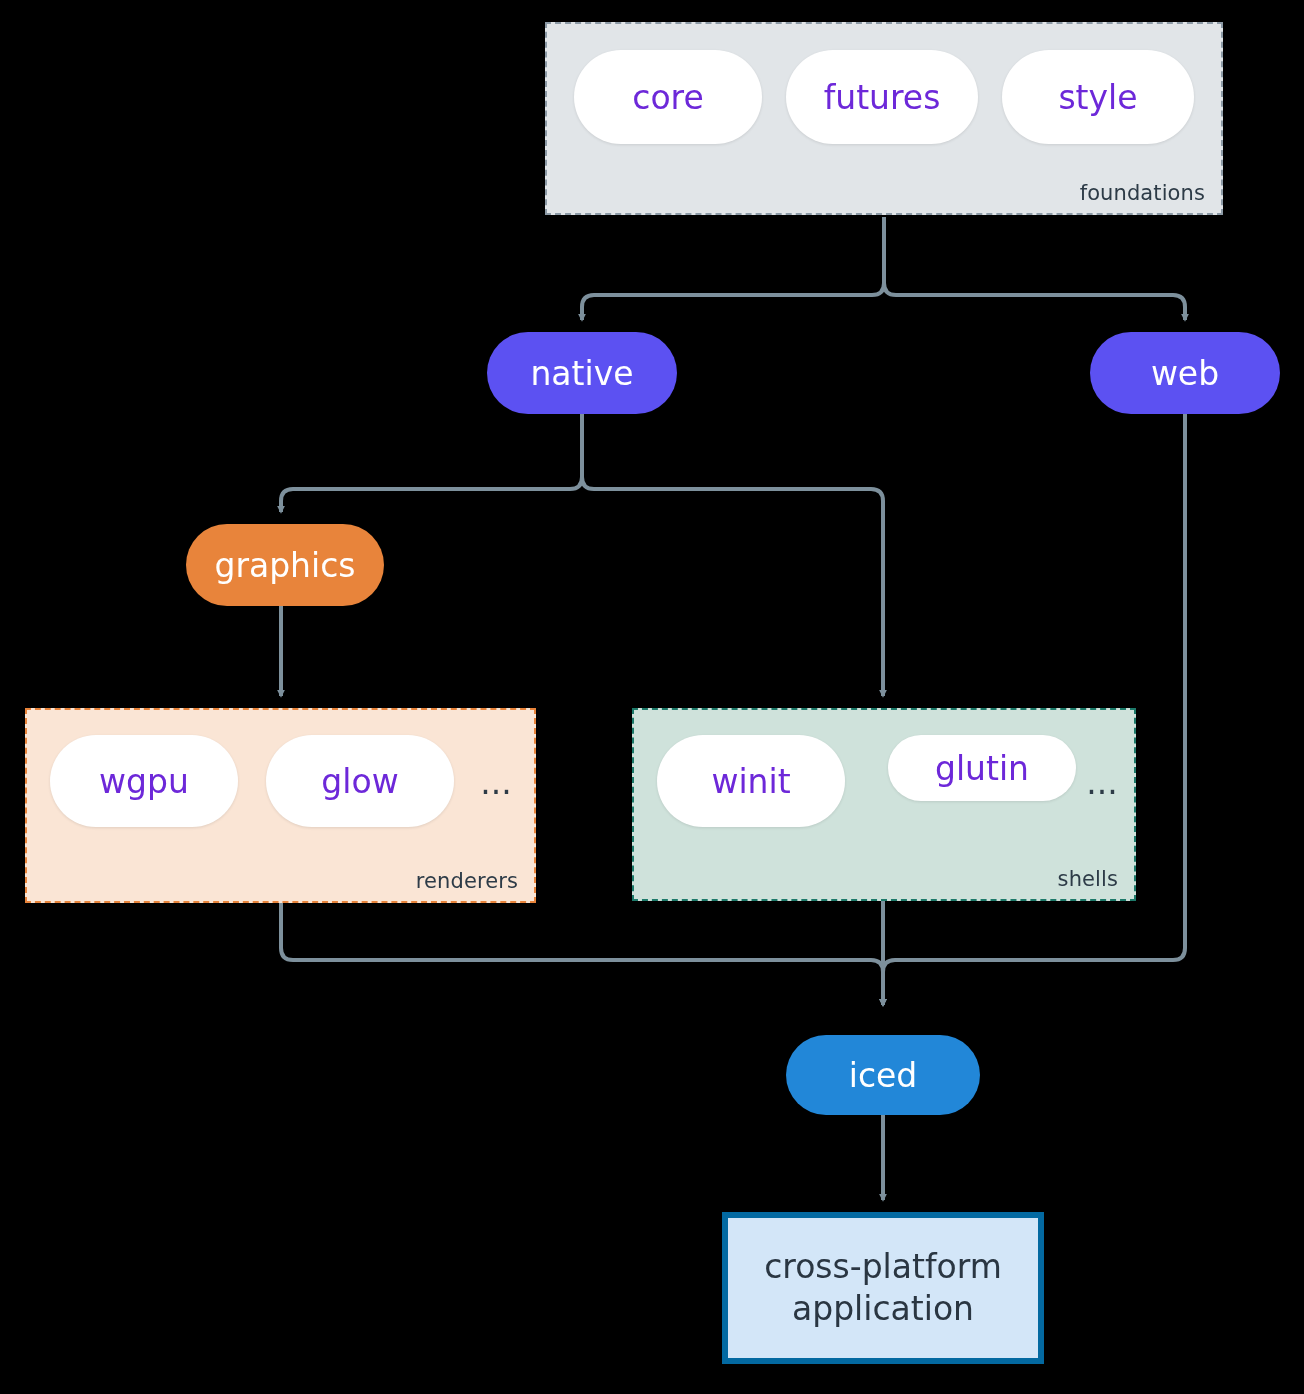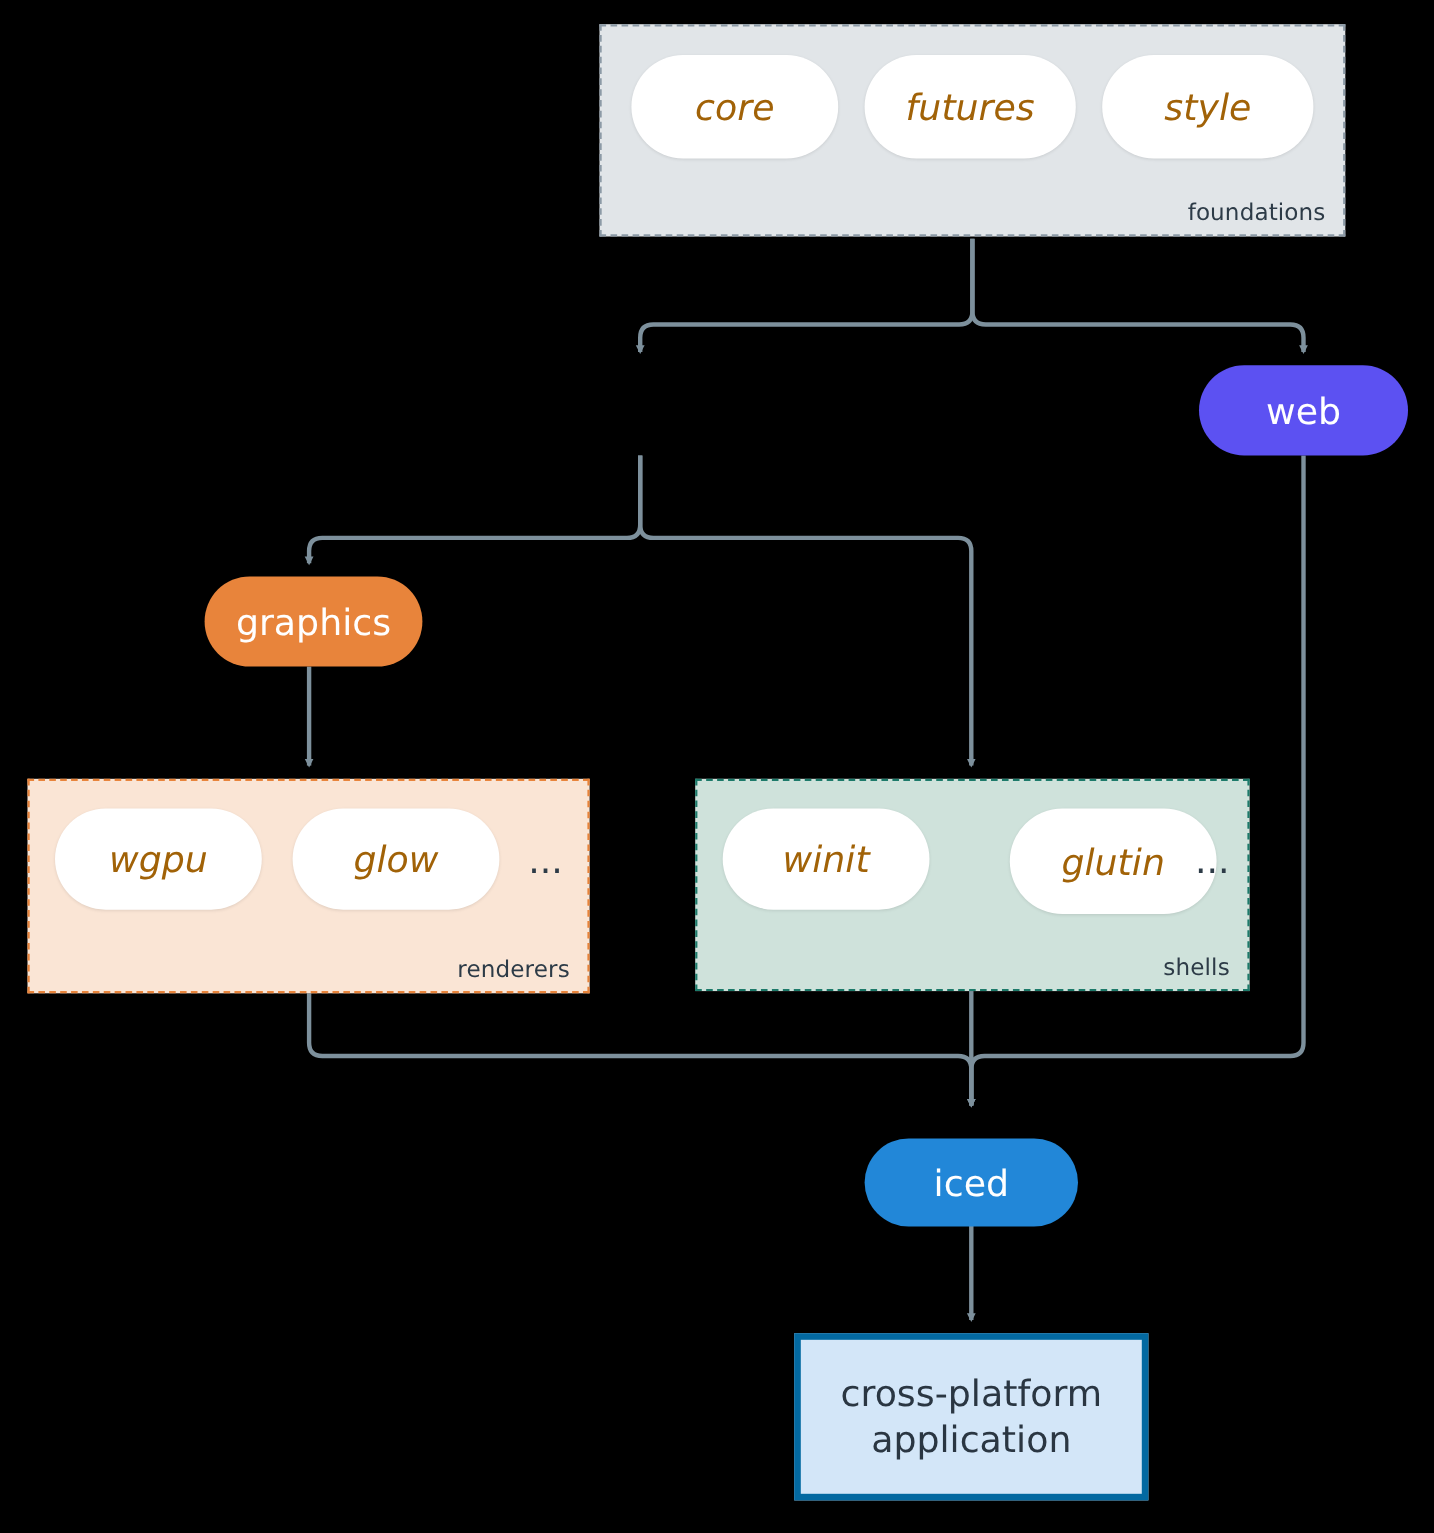--- a/index.html
+++ b/index.html
@@ -73,25 +73,24 @@
   }
 
   
   .leaf-pill {
     position: absolute;
     display: flex;
     align-items: center;
     justify-content: center;
     background: #ffffff;
     border-radius: 999px;
-    color: #a16207;
+    color: #6d28d9;
     font-size: 33px;
     box-shadow: 0 1px 3px rgba(0,0,0,0.10);
     box-sizing: border-box;
-    font-style: italic;
   }
   .ellipsis-mark {
     position: absolute;
     color: #2d3b47;
     font-size: 33px;
     line-height: 1;
     display: flex;
     align-items: center;
     justify-content: center;
   }
@@ -99,21 +98,21 @@
   
   .leaf-core    { left: 574px; top: 50px;  width: 188px; height: 94px; }
   .leaf-futures { left: 786px; top: 50px;  width: 192px; height: 94px; }
   .leaf-style   { left: 1002px;top: 50px;  width: 192px; height: 94px; }
   
   .leaf-wgpu  { left: 50px;  top: 735px; width: 188px; height: 92px; }
   .leaf-glow  { left: 266px; top: 735px; width: 188px; height: 92px; }
   .ell-renderers { left: 474px; top: 762px; width: 44px; height: 40px; }
   
   .leaf-winit  { left: 657px; top: 735px; width: 188px; height: 92px; }
-  .leaf-glutin { left: 918px; top: 735px; width: 188px; height: 96px; }
+  .leaf-glutin { left: 888px; top: 735px; width: 188px; height: 66px; }
   .ell-shells  { left: 1080px; top: 762px; width: 44px; height: 40px; }
 
   
   .pill-node {
     position: absolute;
     display: flex;
     align-items: center;
     justify-content: center;
     border-radius: 999px;
     color: #ffffff;
@@ -184,20 +183,23 @@
     <div class="leaf-pill leaf-core">
       <span>core</span>
     </div>
     <div class="leaf-pill leaf-futures">
       <span>futures</span>
     </div>
     <div class="leaf-pill leaf-style">
       <span>style</span>
     </div>
 
+    <div class="pill-node node-native">
+      <span>native</span>
+    </div>
     <div class="pill-node node-web">
       <span>web</span>
     </div>
 
     <div class="pill-node node-graphics">
       <span>graphics</span>
     </div>
 
     <div class="cluster cluster-renderers">
       <span class="cluster-label">renderers</span>

